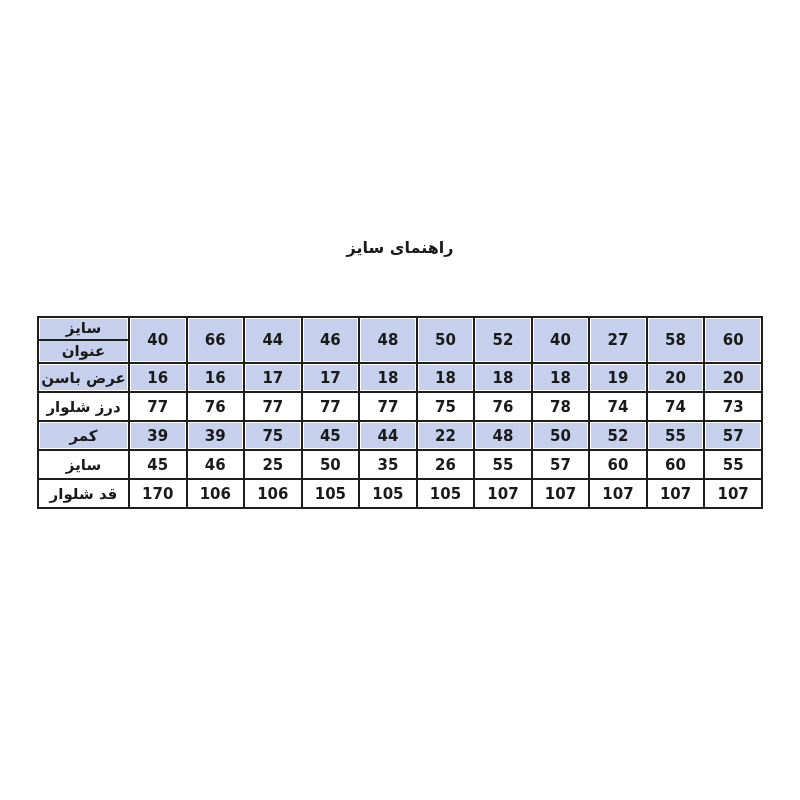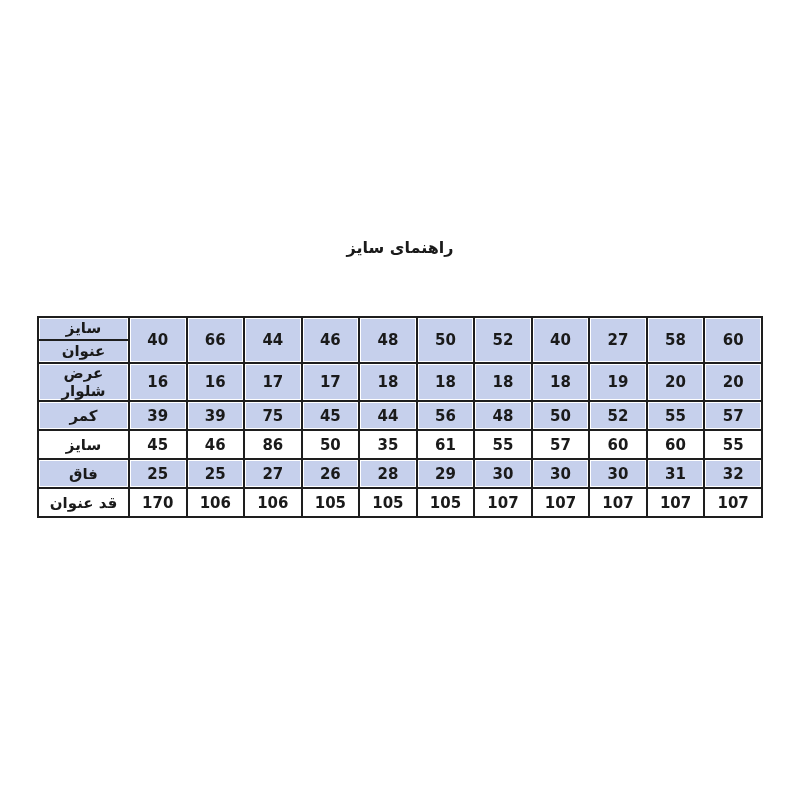--- a/index.html
+++ b/index.html
@@ -114,77 +114,77 @@
           <th>50</th>
           <th>52</th>
           <th>40</th>
           <th>27</th>
           <th>58</th>
           <th>60</th>
         </tr>
       </thead>
     <tbody>
         <tr class="shaded">
-          <th class="row-label">عرض شلوار</th>
+          <th class="row-label">عرض باسن</th>
           <td>16</td>
           <td>16</td>
           <td>17</td>
           <td>17</td>
           <td>18</td>
           <td>18</td>
           <td>18</td>
           <td>18</td>
           <td>19</td>
           <td>20</td>
           <td>20</td>
         </tr>
+        <tr>
+          <th class="row-label">درز شلوار</th>
+          <td>77</td>
+          <td>76</td>
+          <td>77</td>
+          <td>77</td>
+          <td>77</td>
+          <td>75</td>
+          <td>76</td>
+          <td>78</td>
+          <td>74</td>
+          <td>74</td>
+          <td>73</td>
+        </tr>
         <tr class="shaded">
           <th class="row-label">کمر</th>
           <td>39</td>
           <td>39</td>
           <td>75</td>
           <td>45</td>
           <td>44</td>
-          <td>56</td>
+          <td>22</td>
           <td>48</td>
           <td>50</td>
           <td>52</td>
           <td>55</td>
           <td>57</td>
         </tr>
         <tr>
           <th class="row-label">سایز</th>
           <td>45</td>
           <td>46</td>
-          <td>86</td>
+          <td>25</td>
           <td>50</td>
           <td>35</td>
-          <td>61</td>
+          <td>26</td>
           <td>55</td>
           <td>57</td>
           <td>60</td>
           <td>60</td>
           <td>55</td>
         </tr>
-        <tr class="shaded">
-          <th class="row-label">فاق</th>
-          <td>25</td>
-          <td>25</td>
-          <td>27</td>
-          <td>26</td>
-          <td>28</td>
-          <td>29</td>
-          <td>30</td>
-          <td>30</td>
-          <td>30</td>
-          <td>31</td>
-          <td>32</td>
-        </tr>
         <tr>
-          <th class="row-label">قد عنوان</th>
+          <th class="row-label">قد شلوار</th>
           <td>170</td>
           <td>106</td>
           <td>106</td>
           <td>105</td>
           <td>105</td>
           <td>105</td>
           <td>107</td>
           <td>107</td>
           <td>107</td>
           <td>107</td>

